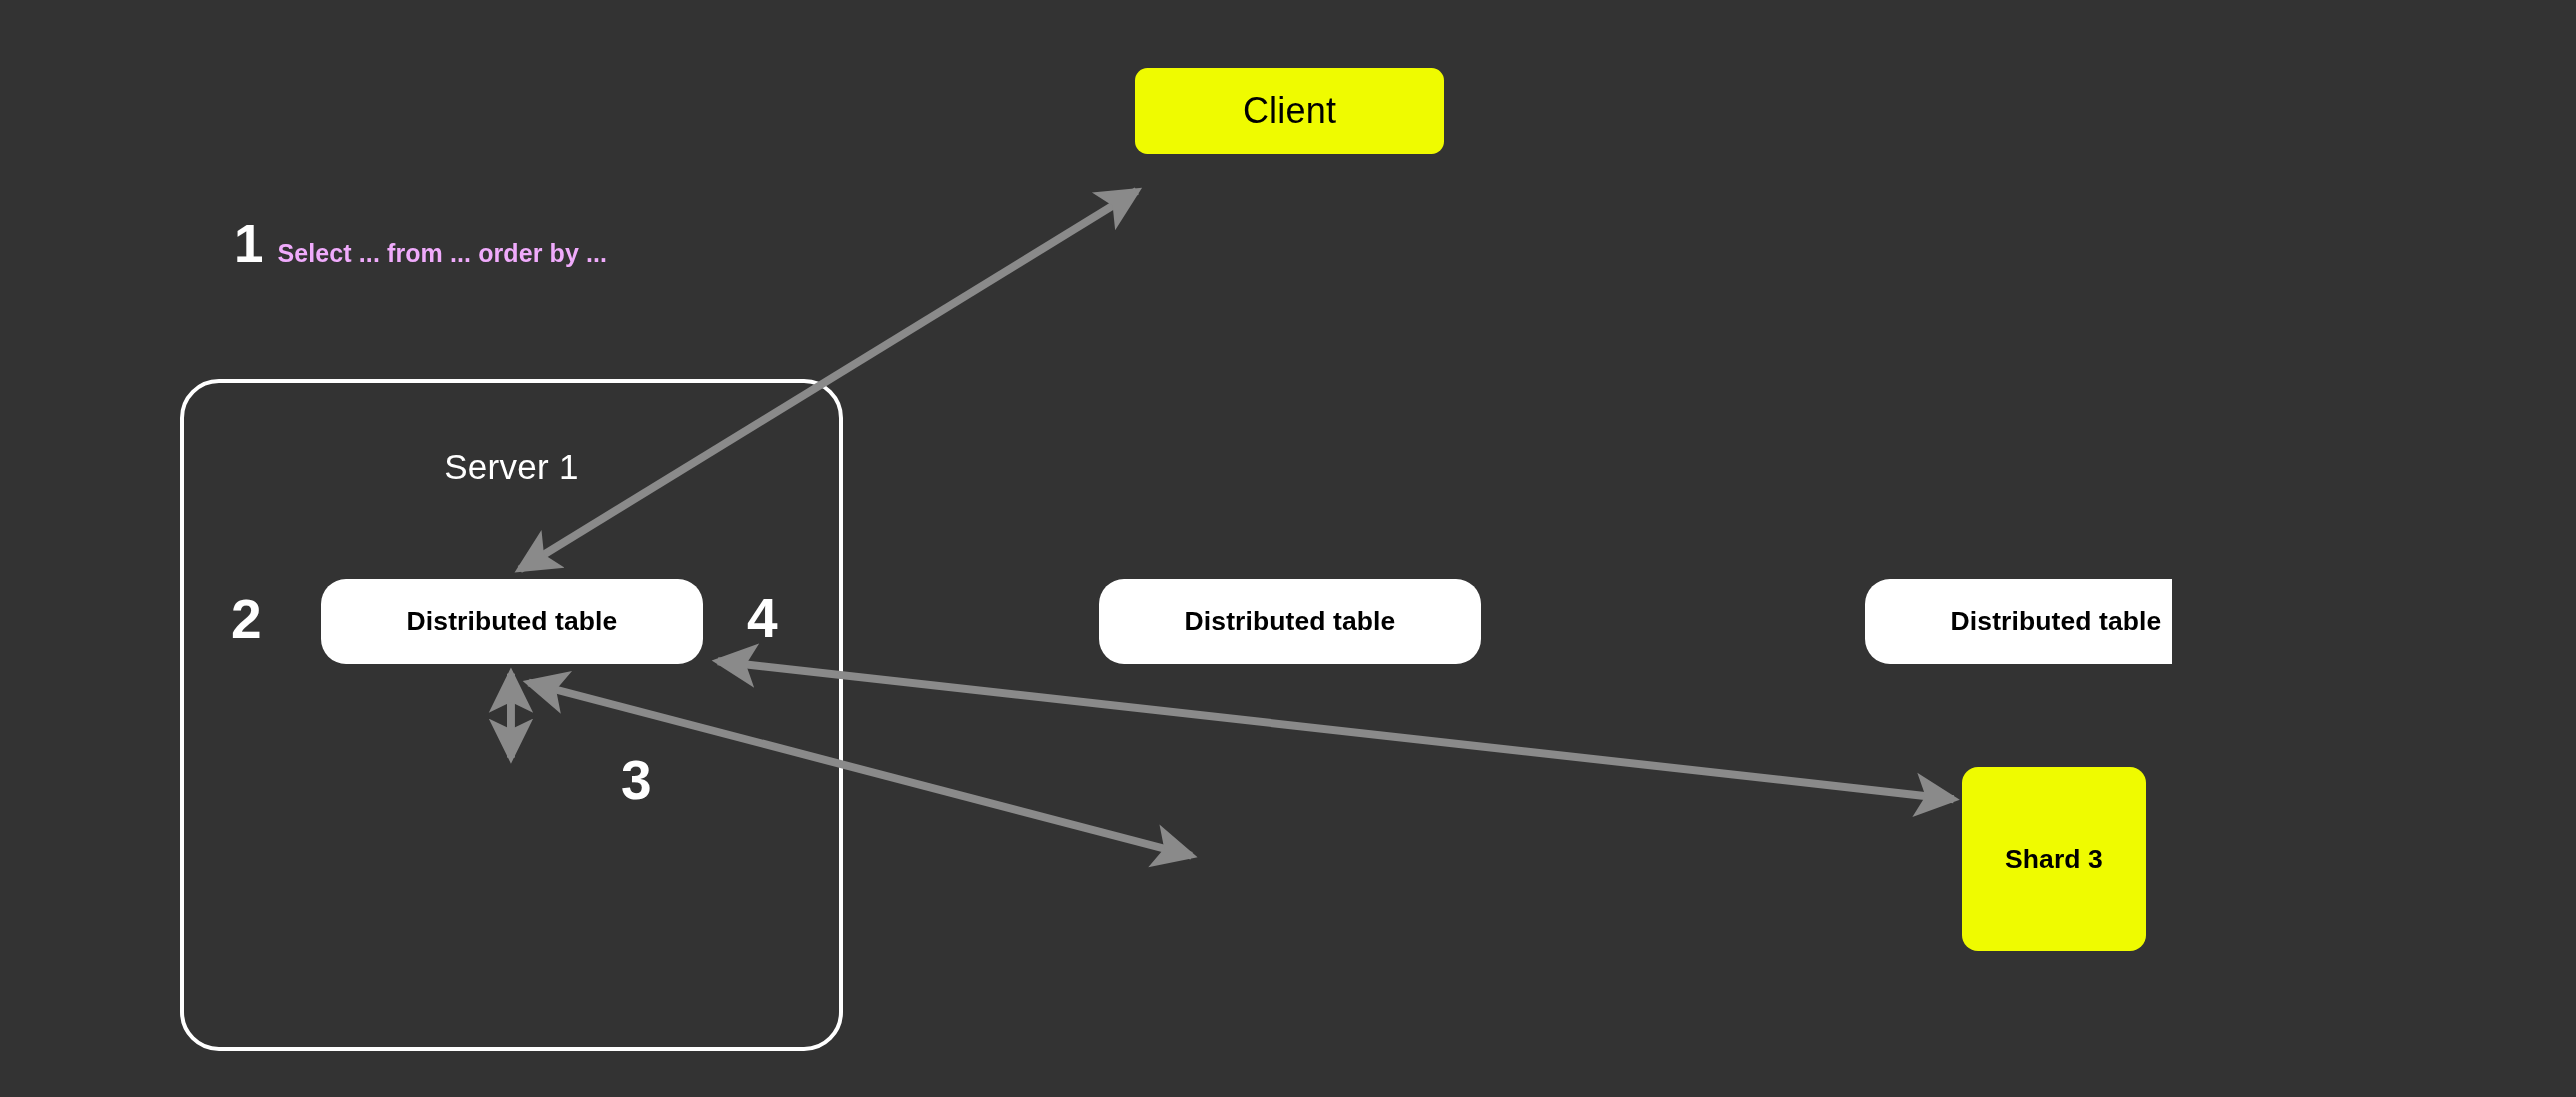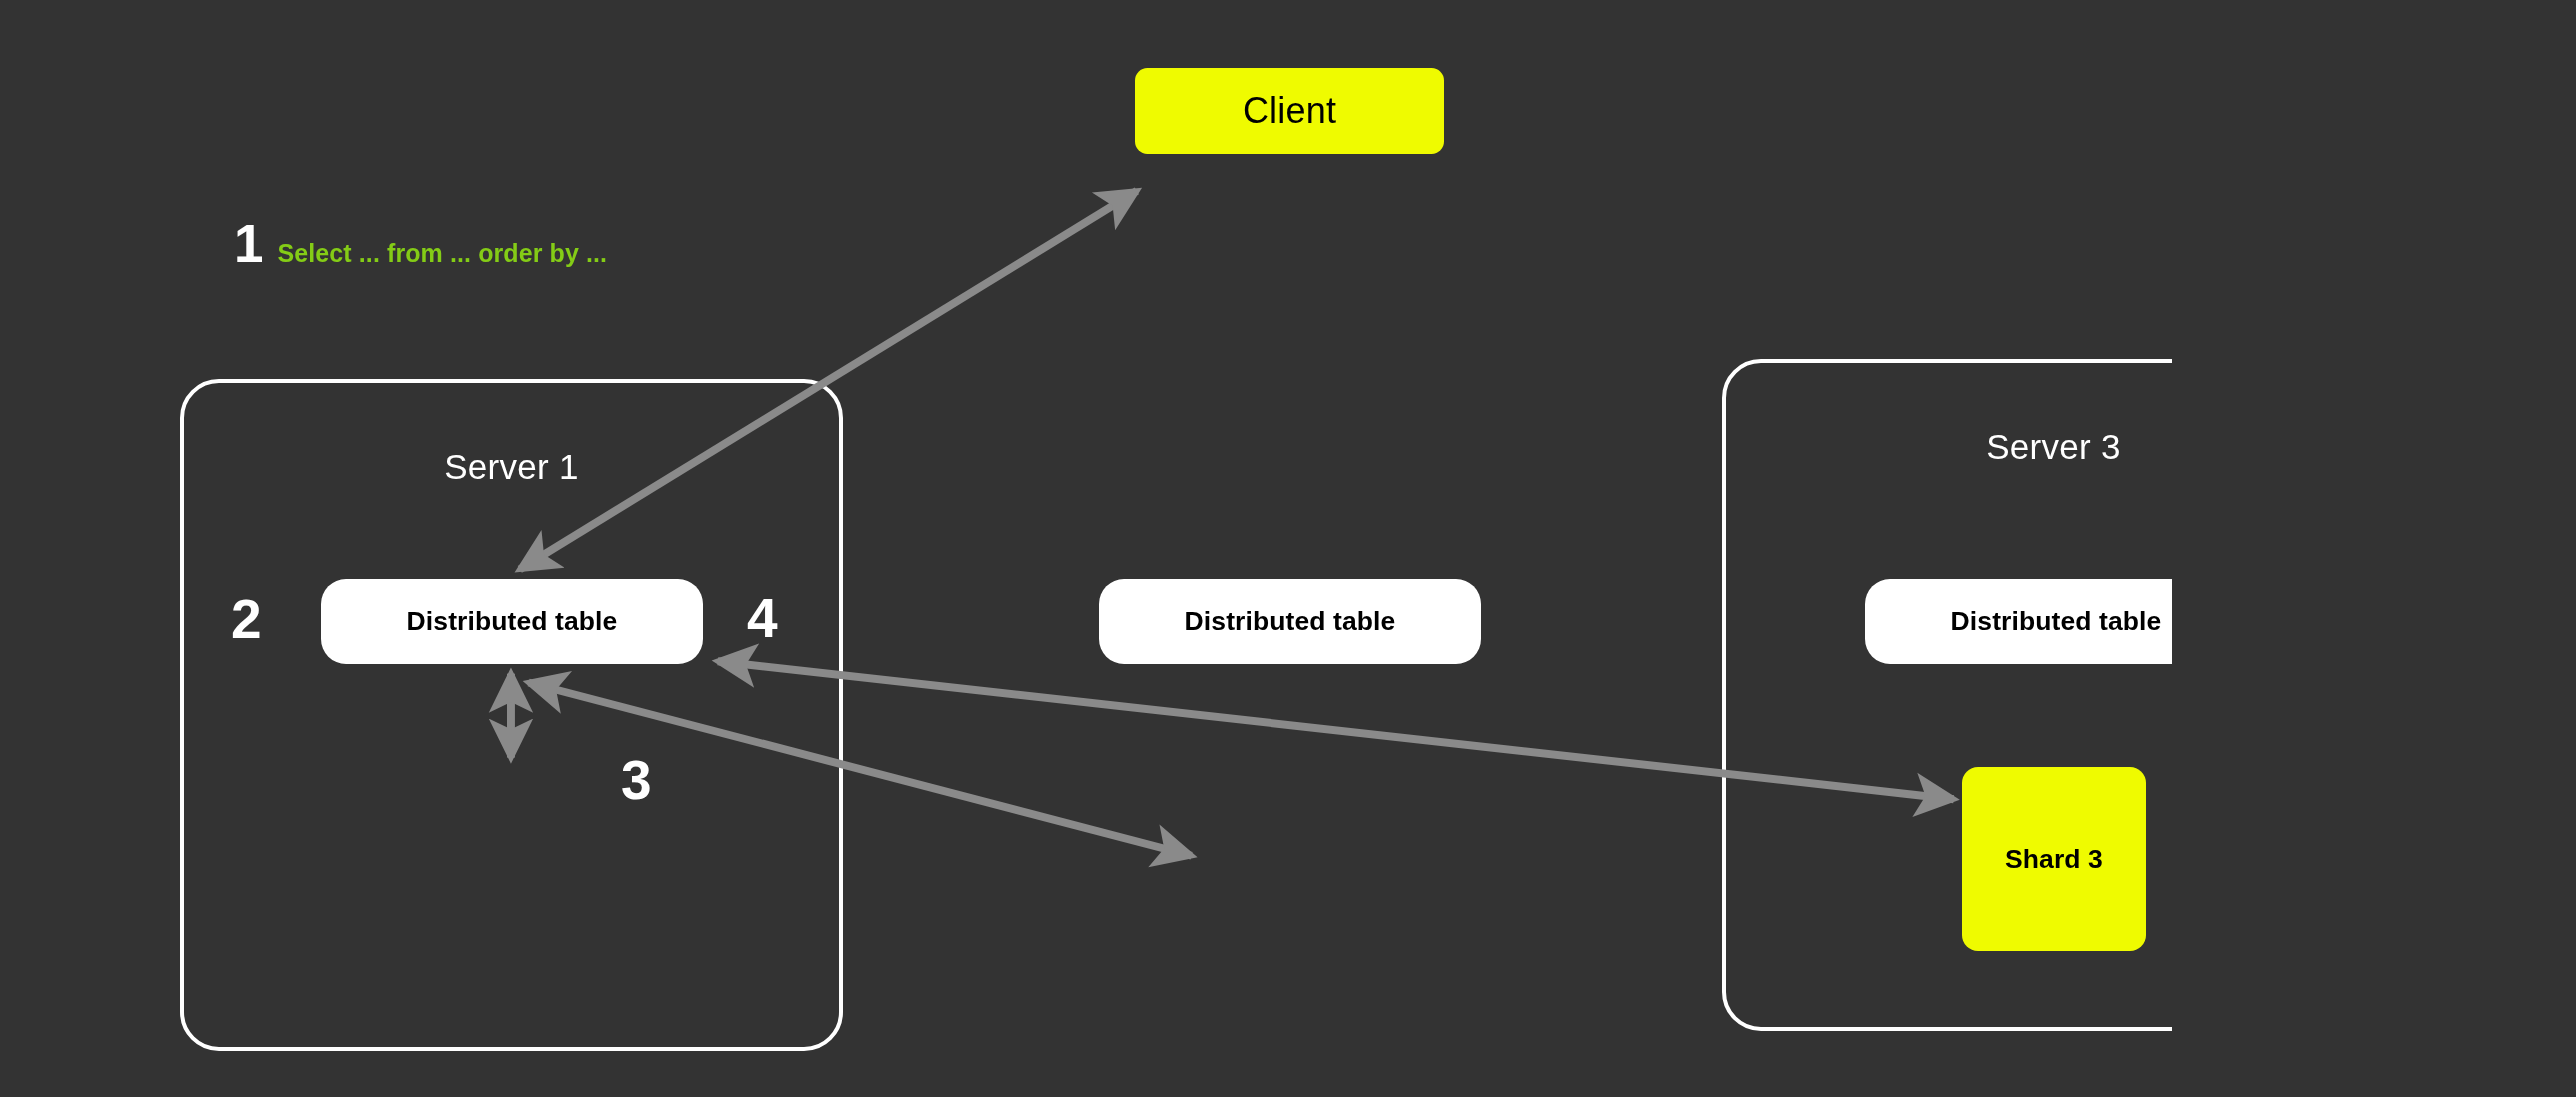--- a/index.html
+++ b/index.html
@@ -58,21 +58,21 @@
     gap: 14px;
     z-index: 10;
   }
   .step-num-1 {
     color: #FFFFFF;
     font-size: 53px;
     font-weight: 700;
     line-height: 1;
   }
   .step1-text {
-    color: #84cc16;
+    color: #f0abfc;
     font-size: 25px;
     font-weight: 700;
     letter-spacing: 0.1px;
   }
 
   
   .server-box {
     position: absolute;
     top: 359px;
     width: 663px;
@@ -190,23 +190,20 @@
     <div class="server-title">Server 1</div>
   </div>
   <div class="dist-table" id="dist-table-1">
     <span class="dist-table-label">Distributed table</span>
   </div>
 
   <div class="dist-table" id="dist-table-2">
     <span class="dist-table-label">Distributed table</span>
   </div>
 
-  <div class="server-box" id="server-3">
-    <div class="server-title">Server 3</div>
-  </div>
   <div class="dist-table" id="dist-table-3">
     <span class="dist-table-label">Distributed table</span>
   </div>
   <div class="shard" id="shard-3">
     <span class="shard-label">Shard 3</span>
   </div>
 
   <div class="step-num" id="step-2">2</div>
   <div class="step-num" id="step-3">3</div>
   <div class="step-num" id="step-4">4</div>

